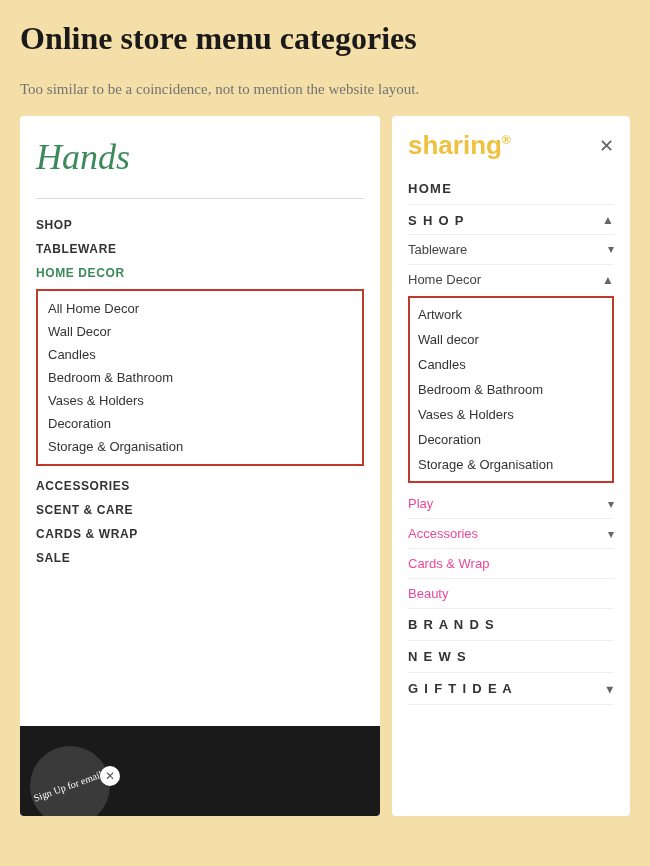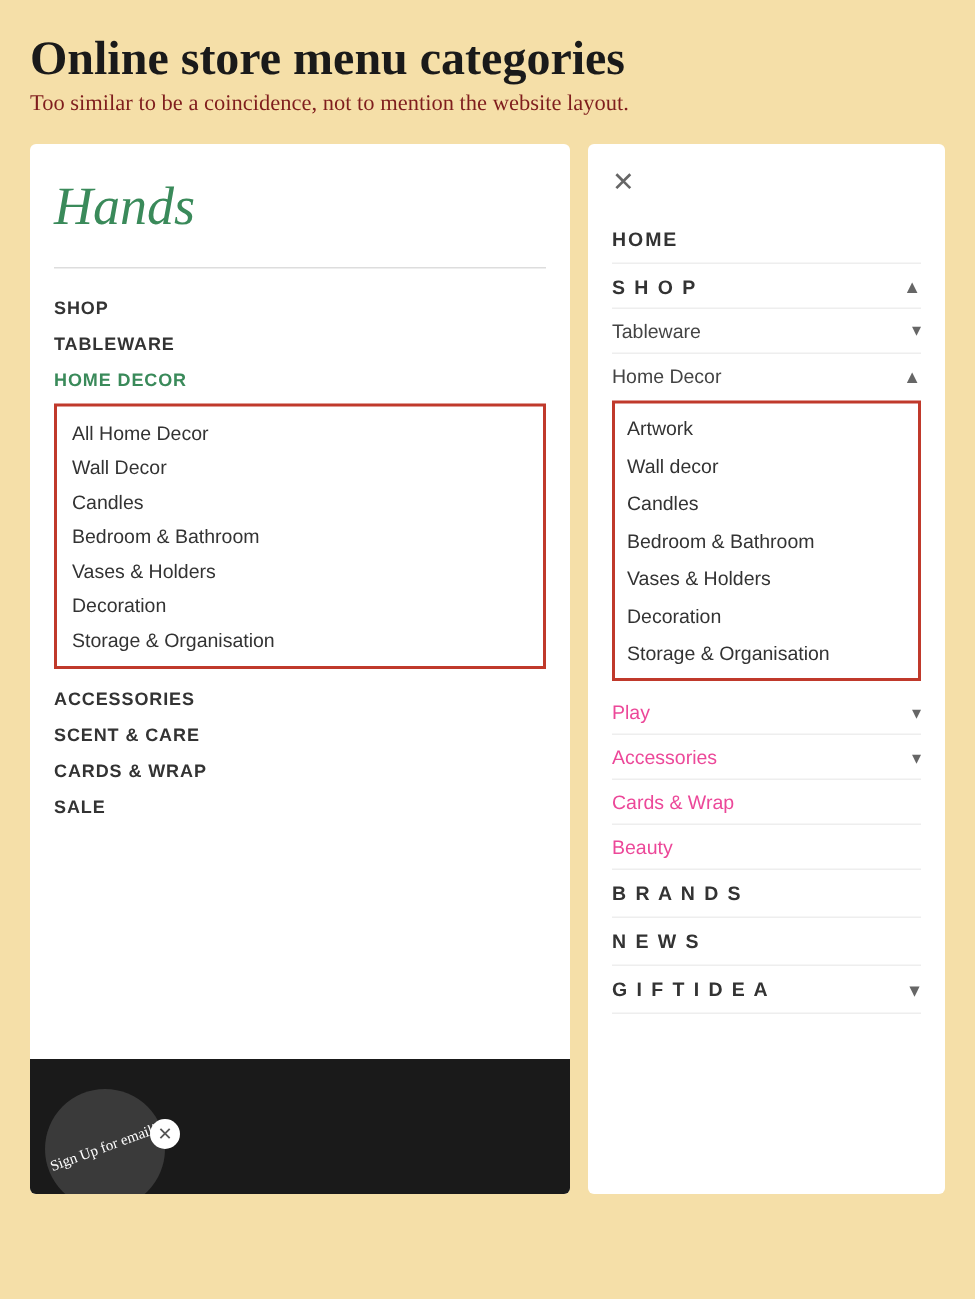--- a/index.html
+++ b/index.html
@@ -7,26 +7,26 @@
       background-color: #f5dfa8;
       font-family: Georgia, 'Times New Roman', serif;
       width: 650px;
       min-height: 866px;
       padding: 20px;
     }
     .page-title {
       font-size: 32px;
       font-weight: bold;
       color: #1a1a1a;
-      margin-bottom: 4px;
+      margin-bottom: 24px;
       font-family: Georgia, serif;
     }
     .page-subtitle {
       font-size: 15px;
-      color: #7f1d1d;
+      color: #737373;
       margin-bottom: 18px;
       font-family: Georgia, serif;
     }
     .panels-container {
       display: flex;
       gap: 12px;
       width: 100%;
     }
     
     .left-panel {
@@ -257,20 +257,23 @@
     <div class="bottom-promo">
       <div class="promo-circle">
         <span class="promo-text">Sign Up for email!</span>
       </div>
       <div class="close-circle">✕</div>
     </div>
   </div>
 
   <div class="right-panel">
     <div class="right-header">
+      <div class="right-logo">
+        <span>sharing</span><span style="font-size:12px; vertical-align:super;">®</span>
+      </div>
       <div class="close-btn">✕</div>
     </div>
 
     <div class="right-nav-item">
       <span>HOME</span>
     </div>
 
     <div class="right-shop-row">
       <span class="right-shop-label">S H O P</span>
       <span class="chevron-up">▲</span>

